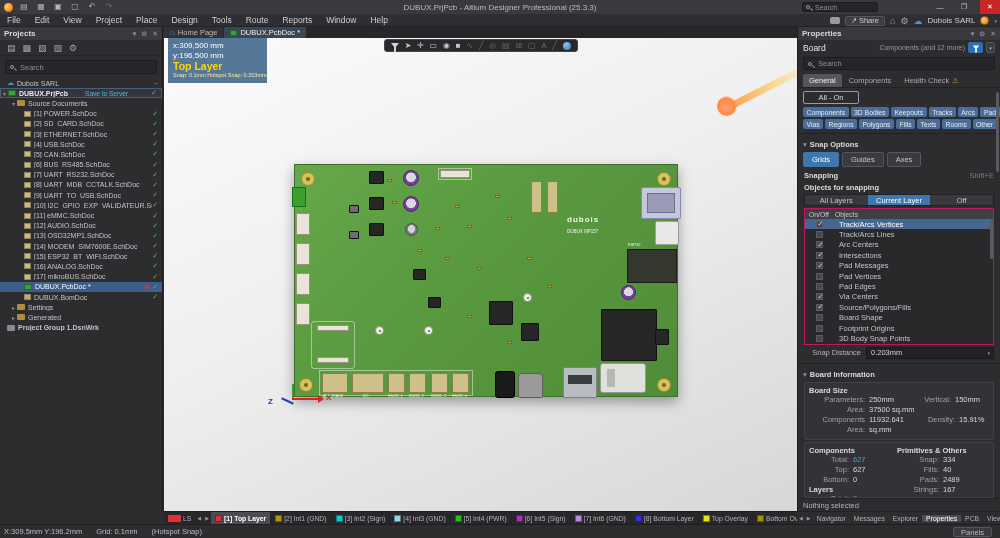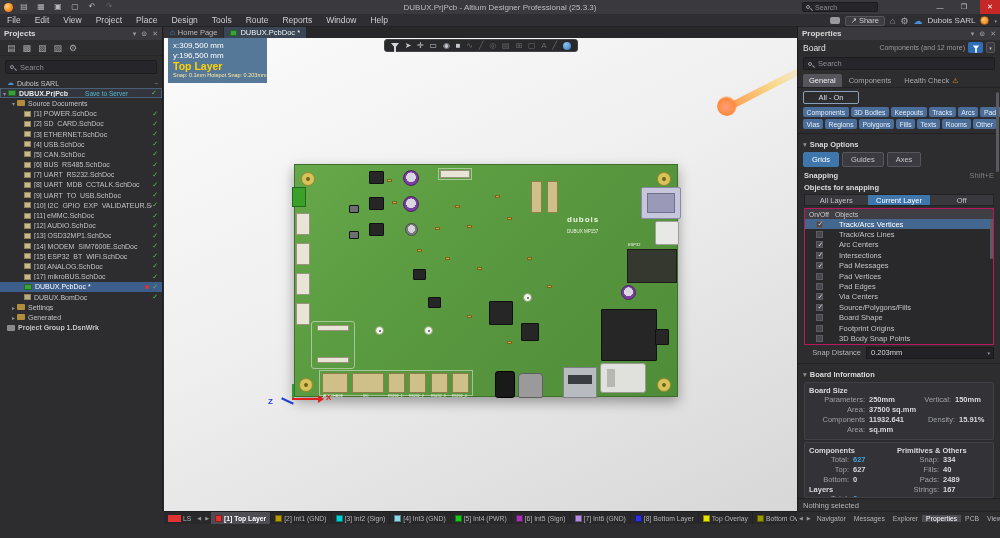--- a/index.html
+++ b/index.html
@@ -156,21 +156,21 @@
   .stlbl { margin-left:16px; }
   .vsb { position:absolute; right:0; top:10px; width:3px; height:40px; background:#5a5a60; border-radius:2px; }
   .formrow { display:flex; align-items:center; padding:2px 6px 1px; }
   .flabel { width:62px; text-align:right; padding-right:5px; color:#b4b4b8; }
   .finput { flex:1; height:12px; background:#222226; border:1px solid #1a1a1d; color:#d4d4d8; display:flex; align-items:center; padding:0 4px; position:relative; }
   .finput .dd { position:absolute; right:3px; color:#9a9a9e; font-size:5px; }
   #bsbox { margin:2px 6px; background:#323237; border:1px solid #404046; border-radius:2px; padding:3px 4px 4px; }
   #bsbox b, .colhdr { color:#dadadc; }
   .inforow { display:flex; line-height:10px; }
   .il { text-align:right; color:#9fa0a4; }
-  .iv { color:#d8d8da; padding-left:4px;font-weight:bold; }
+  .iv { color:#d8d8da; padding-left:4px; }
   .link { color:#46a3d9; }
   #statsect { margin:1px 6px; background:#323237; border:1px solid #404046; border-radius:2px; padding:3px 4px; height:56px; overflow:hidden; position:relative; }
   #nothing { position:absolute; left:0; bottom:0px; width:100%; height:13px; background:#2d2d30; border-top:1px solid #222225;
     display:flex; align-items:center; padding-left:5px; color:#b4b4b8; }
   #propscroll { position:absolute; right:1px; top:65px; width:3px; height:80px; background:#5a5a60; border-radius:2px; }
 
   
   #layerbar { position:absolute; left:164px; top:511px; width:633px; height:13px; background:#28282b;
     display:flex; align-items:center; font-size:6.8px; color:#b4b4b8; overflow:hidden; border-top:1px solid #1d1d20; }
   #lschip { display:flex; align-items:center; gap:2px; padding:0 4px; }
@@ -792,14 +792,20 @@
     <span class="pnav">◀</span>
     <span class="pnav">▶</span>
     <span class="panneltab">Navigator</span>
     <span class="panneltab">Messages</span>
     <span class="panneltab">Explorer</span>
     <span class="panneltab active">Properties</span>
     <span class="panneltab">PCB</span>
     <span class="panneltab">View Configuration</span>
   </div>
 
+  <div id="statusbar">
+    <span style="margin-left:4px">X:309.5mm Y:196.2mm</span>
+    <span class="sp">Grid: 0.1mm</span>
+    <span class="sp">(Hotspot Snap)</span>
+    <span id="panelsbtn">Panels</span>
+  </div>
 
 </div>
 
 </body></html>

